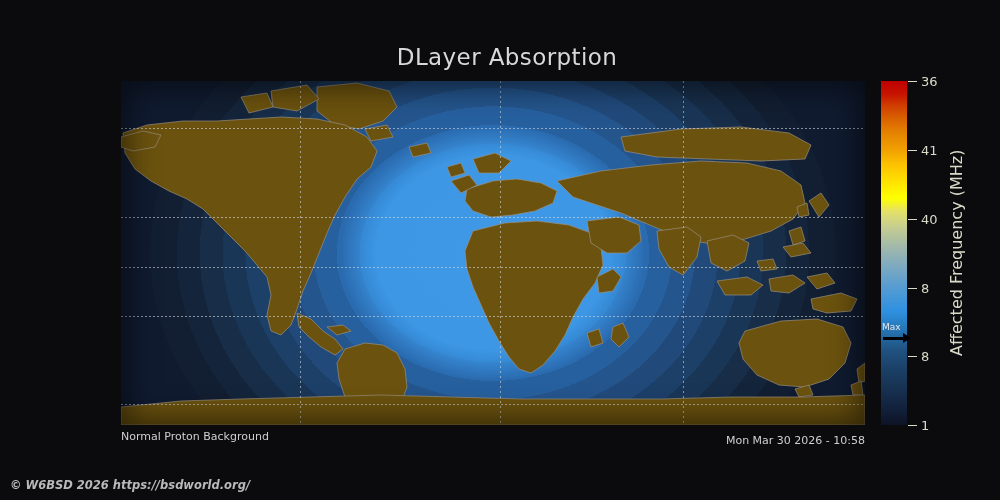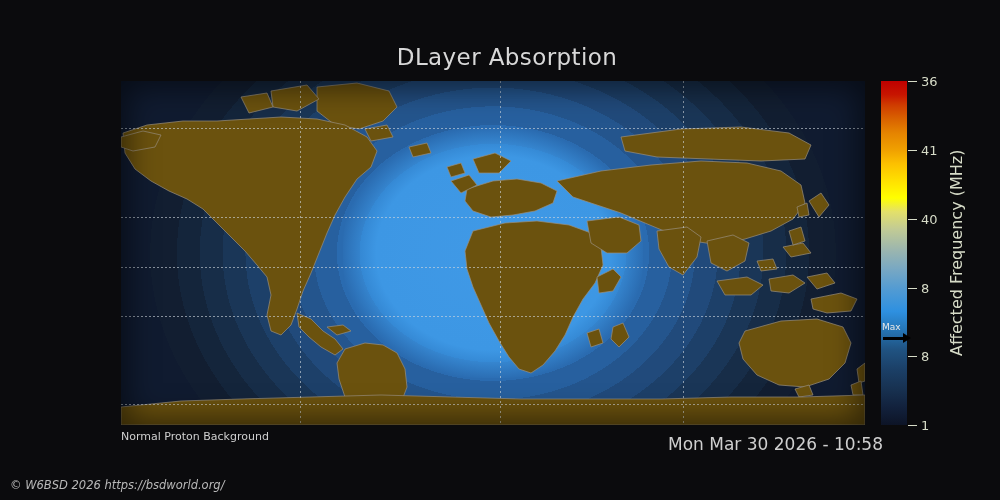--- a/index.html
+++ b/index.html
@@ -107,22 +107,22 @@
   }
   .maxmark{position:absolute;left:882px;top:322px;width:40px;height:26px;}
   .maxmark .mtxt{position:absolute;left:0;top:0;font-size:9px;color:#e8e8e8;line-height:10px;text-align:right;}
   .maxmark .arrow-line{position:absolute;left:1px;top:15px;width:22px;height:3px;background:#000;}
   .maxmark .arrow-head{
     position:absolute;left:21px;top:11px;width:0;height:0;
     border-top:5px solid transparent;border-bottom:5px solid transparent;border-left:8px solid #000;}
 
   
   .status{position:absolute;left:121px;top:429px;color:#cfcfcf;font-size:11px;line-height:15px;text-align:center;}
-  .stamp{position:absolute;right:117px;top:434px;color:#cfcfcf;font-size:17px;}
-  .credit{position:absolute;left:10px;top:478px;color:#b9b9b9;font-size:11.5px;font-style:italic;}
+  .stamp{position:absolute;right:135px;top:434px;color:#cfcfcf;font-size:11px;}
+  .credit{position:absolute;left:10px;top:478px;color:#b9b9b9;font-size:11.5px;font-style:italic;font-weight:bold;}
 </style>
 </head>
 <body>
 
 <div id="root">
 
   <div class="title">DLayer Absorption</div>
 
   <div class="map-frame">
     <div class="ocean"></div>

